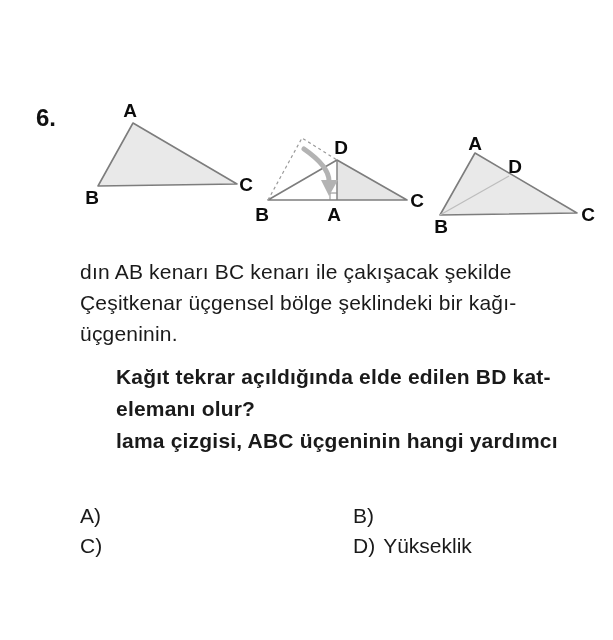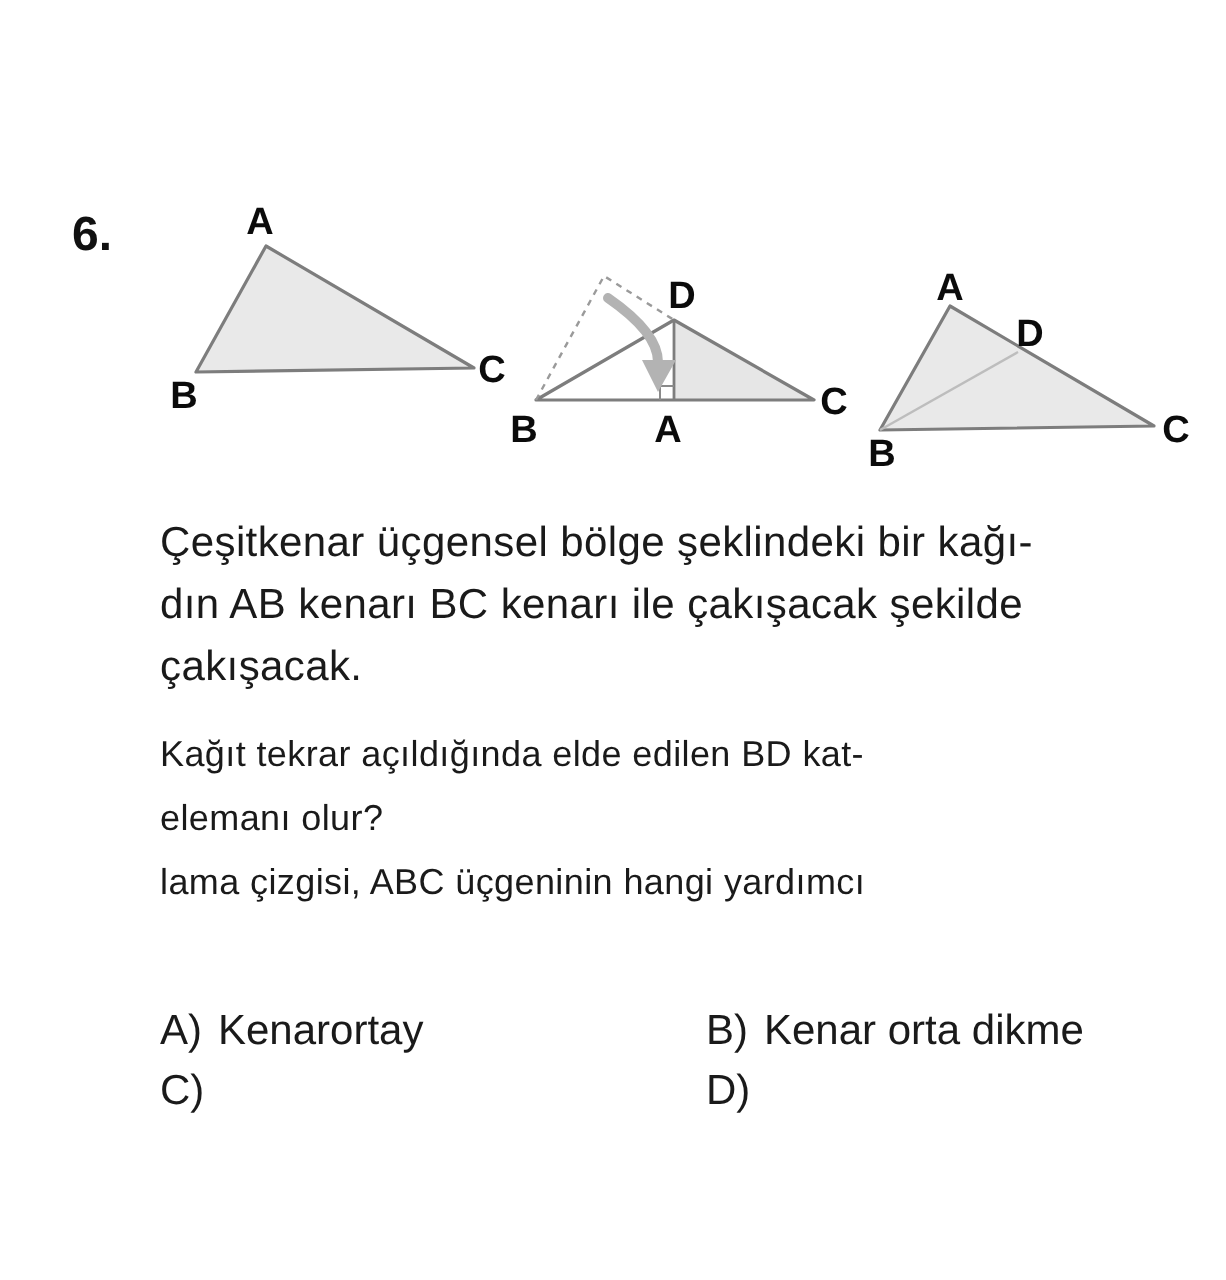--- a/index.html
+++ b/index.html
@@ -12,21 +12,21 @@
   .tri-part{fill:#e6e6e6;stroke:none;}
   .fold-line{stroke:#7d7d7d;stroke-width:1.4;}
   .dash{fill:none;stroke:#9a9a9a;stroke-width:1.2;stroke-dasharray:3,3;}
   .crease{stroke:#bdbdbd;stroke-width:1.2;}
   .ra{fill:none;stroke:#8a8a8a;stroke-width:1;}
   .arrow-stroke{fill:none;stroke:#b3b3b3;stroke-width:5;stroke-linecap:round;}
   .arrow-head{fill:#b3b3b3;}
   .vlabel{font-family:"Liberation Sans",sans-serif;font-size:19px;font-weight:700;fill:#0b0b0b;}
   .block{position:absolute;left:80px;width:486px;}
   .para{top:256px;font-size:21px;line-height:31px;letter-spacing:.2px;}
-  .bold{top:361px;font-size:18px;line-height:32px;font-weight:400;letter-spacing:.2px;}
+  .bold{top:361px;font-size:21px;line-height:32px;font-weight:700;letter-spacing:.2px;margin-left:36px;}
   .options{position:absolute;left:80px;top:501px;width:500px;font-size:21px;}
   .opt-row{display:flex;line-height:30px;}
   .opt{display:flex;}
   .opt-left{width:273px;}
   .opt-letter{margin-right:8px;}
 </style>
 </head>
 <body>
 
 <div class="page">
@@ -60,45 +60,44 @@
       <polygon class="tri" points="475,153 440,215 577,213"></polygon>
       <line class="crease" x1="440" y1="215" x2="509" y2="176"></line>
       <text class="vlabel" x="475" y="150" text-anchor="middle">A</text>
       <text class="vlabel" x="515" y="173" text-anchor="middle">D</text>
       <text class="vlabel" x="441" y="233" text-anchor="middle">B</text>
       <text class="vlabel" x="588" y="221" text-anchor="middle">C</text>
     </g>
   </svg>
 
   <div class="block para">
+    <div>dın AB kenarı BC kenarı ile çakışacak şekilde</div>
     <div>Çeşitkenar üçgensel bölge şeklindeki bir kağı-</div>
-    <div>dın AB kenarı BC kenarı ile çakışacak şekilde</div>
-    <div>çakışacak.</div>
+    <div>üçgeninin.</div>
   </div>
 
   <div class="block bold">
     <div>Kağıt tekrar açıldığında elde edilen BD kat-</div>
     <div>elemanı olur?</div>
     <div>lama çizgisi, ABC üçgeninin hangi yardımcı</div>
   </div>
 
   <div class="options">
     <div class="opt-row">
       <div class="opt opt-left">
         <span class="opt-letter">A)</span>
-        <span>Kenarortay</span>
       </div>
       <div class="opt">
         <span class="opt-letter">B)</span>
-        <span>Kenar orta dikme</span>
       </div>
     </div>
     <div class="opt-row">
       <div class="opt opt-left">
         <span class="opt-letter">C)</span>
       </div>
       <div class="opt">
         <span class="opt-letter">D)</span>
+        <span>Yükseklik</span>
       </div>
     </div>
   </div>
 
 </div>
 
 </body></html>

